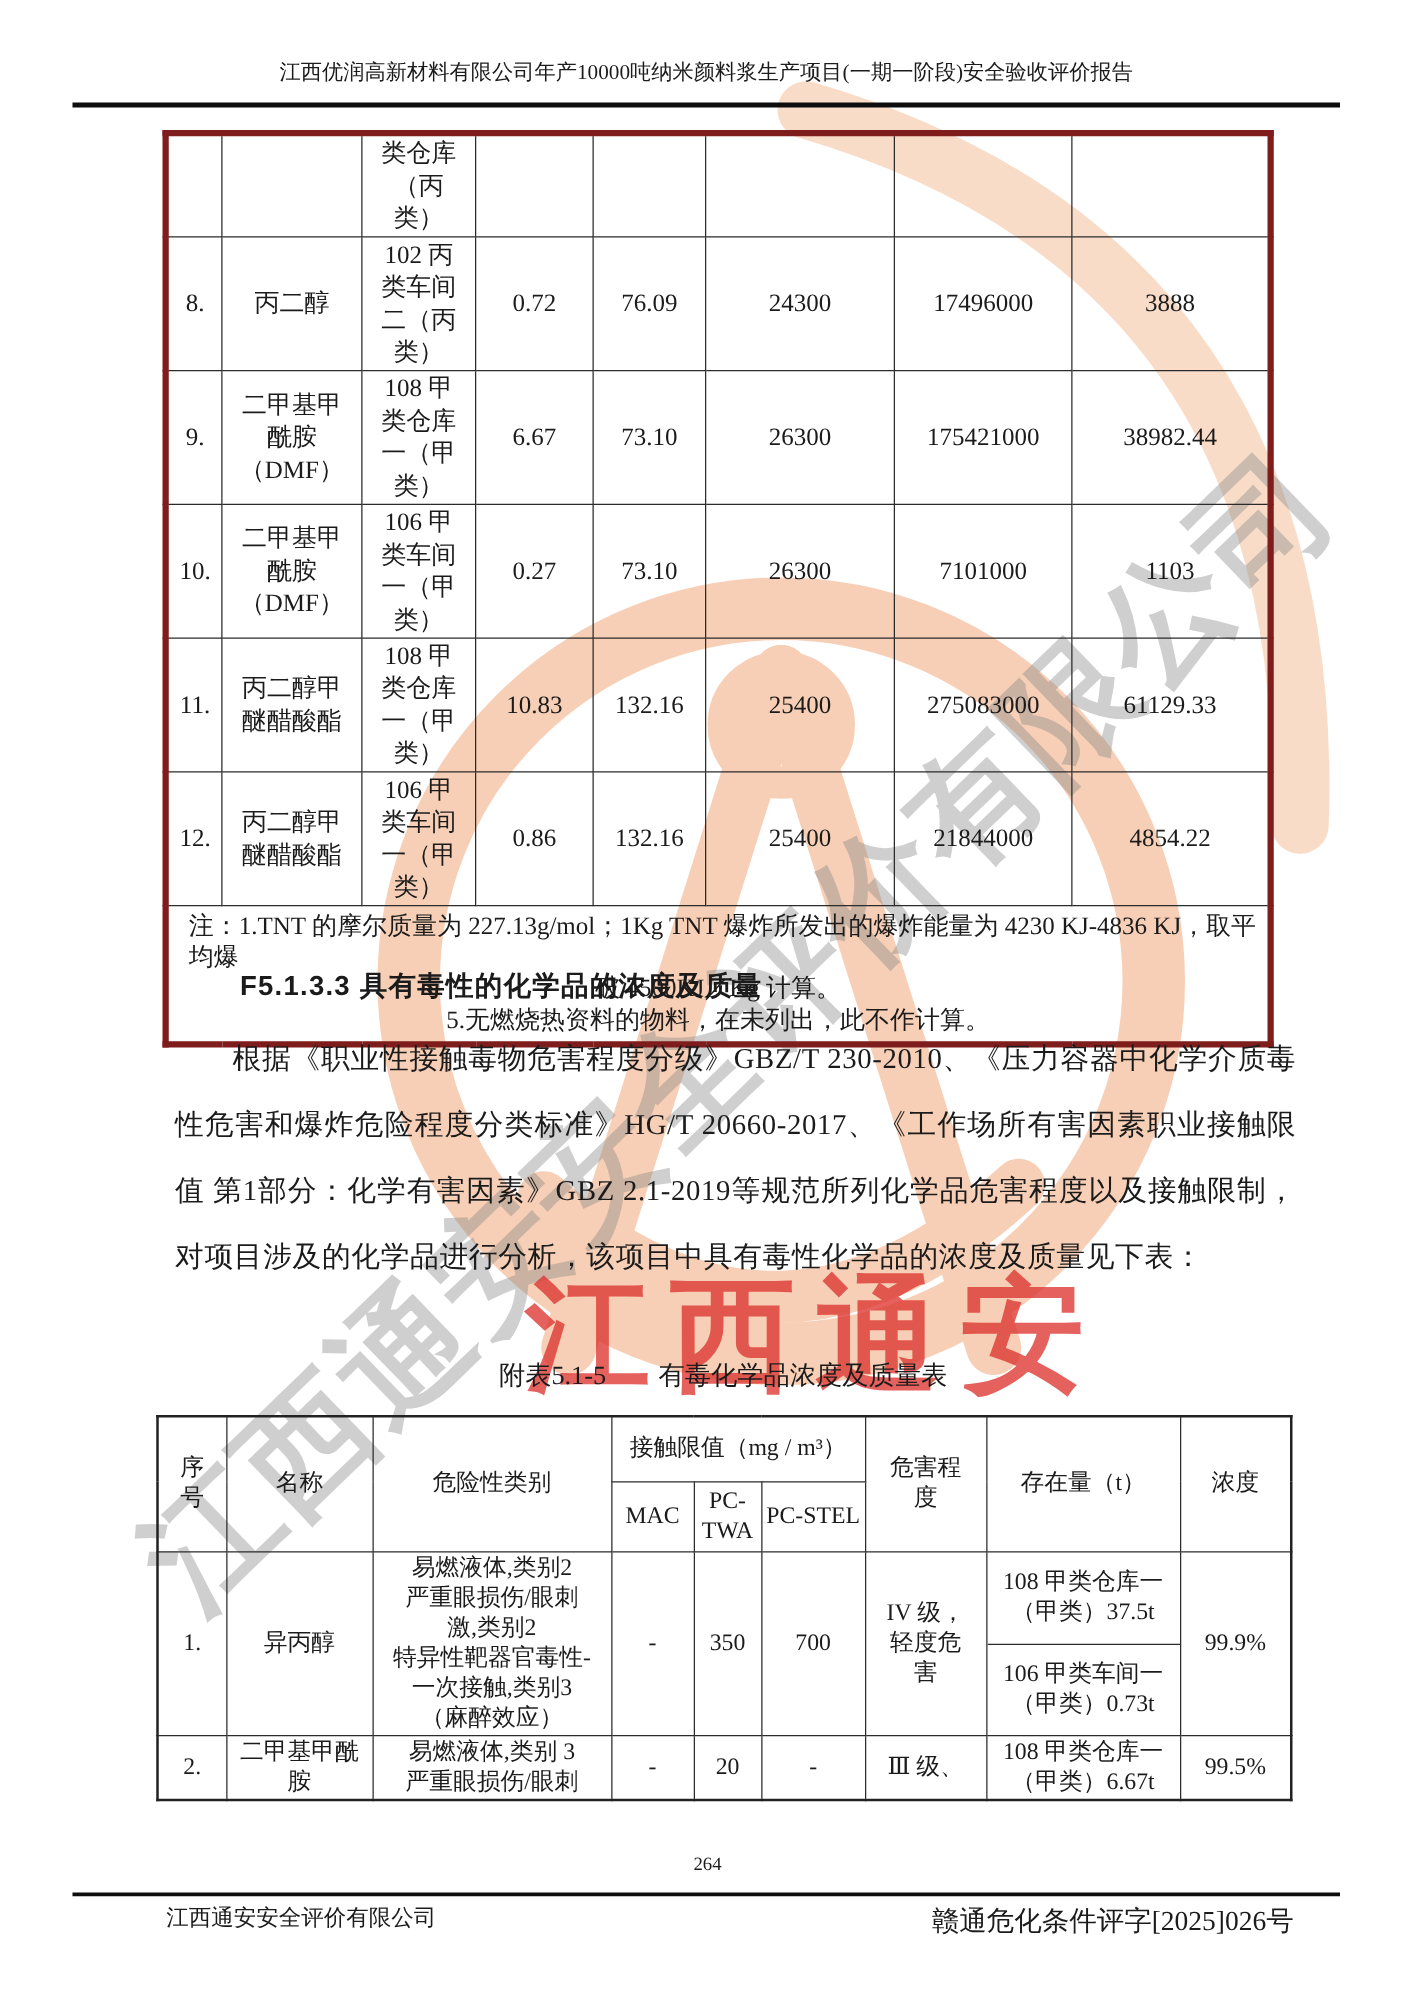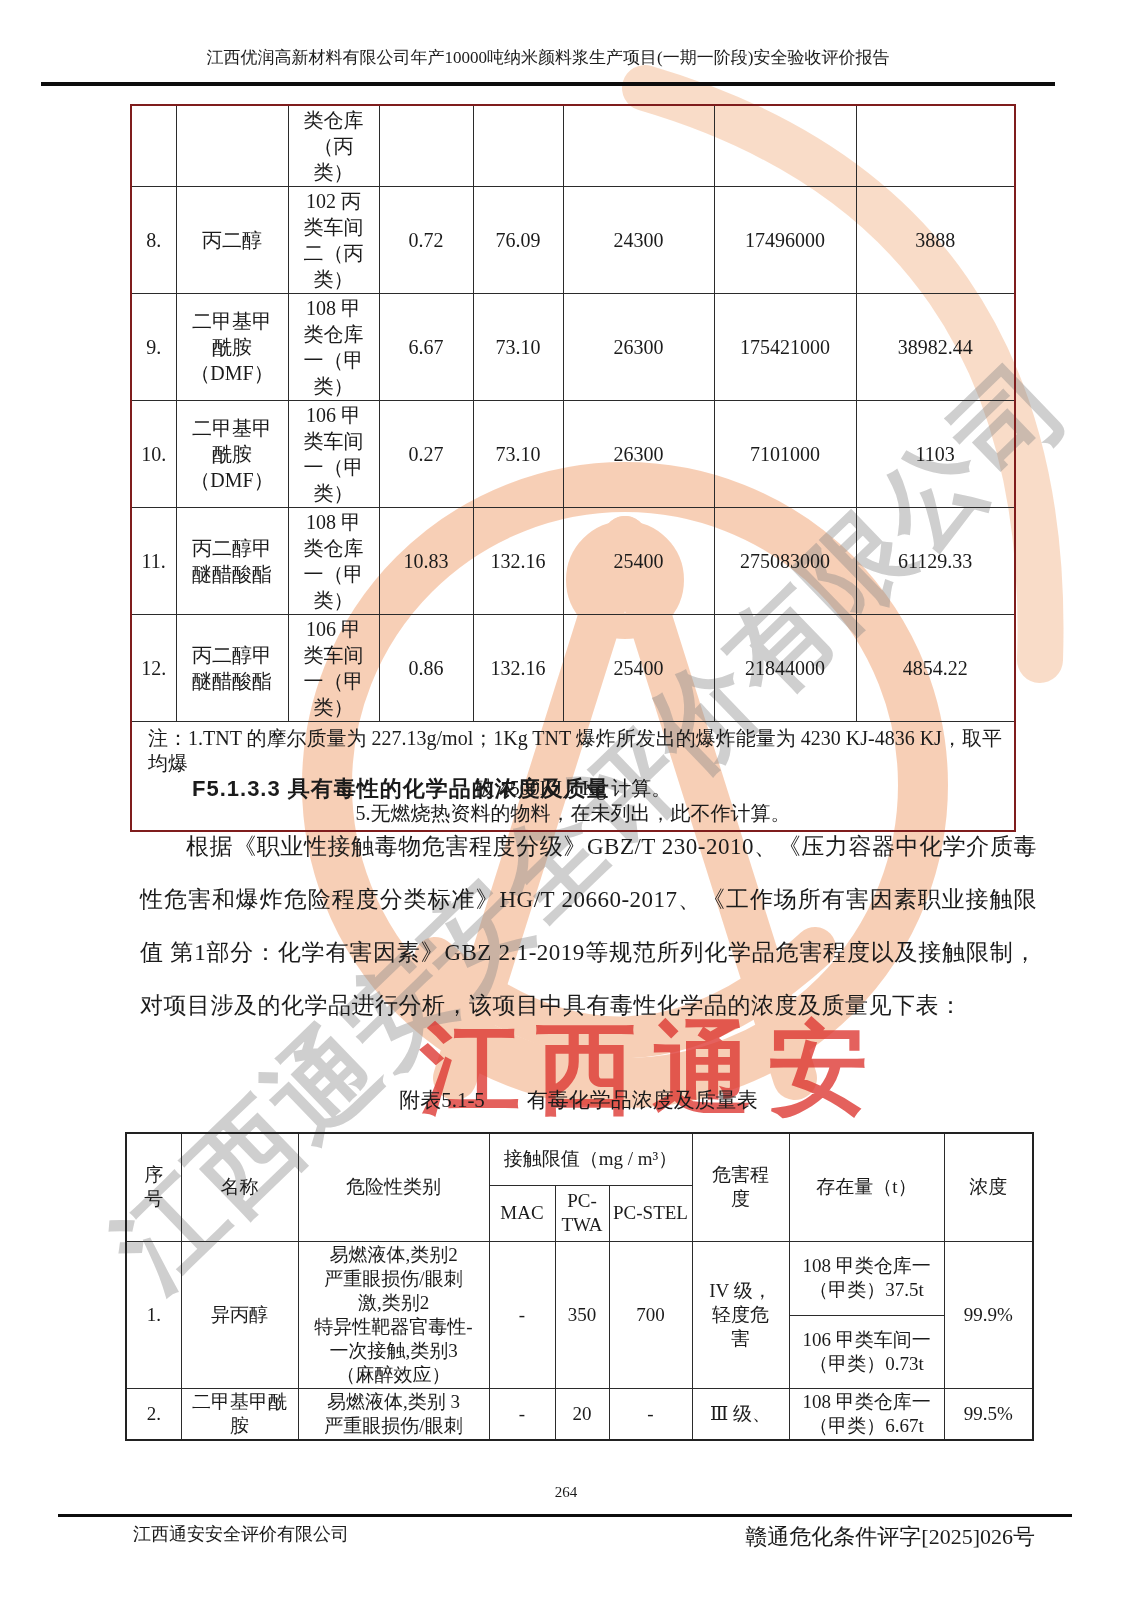--- a/index.html
+++ b/index.html
@@ -12,29 +12,29 @@
            font-weight:bold;font-style:italic;font-size:185px;line-height:1;color:rgba(150,205,233,0.55);pointer-events:none;}
   .wm-gray{position:absolute;left:-60px;top:760px;width:1300px;height:130px;z-index:2;
            transform:rotate(-44deg);text-align:center;font-size:104px;line-height:130px;white-space:nowrap;
            font-family:"Liberation Sans","DejaVu Sans",sans-serif;font-weight:bold;
            color:rgba(134,134,134,0.40);letter-spacing:2px;pointer-events:none;}
   .wm-red{position:absolute;left:420px;top:1018px;z-index:3;font-family:"Liberation Sans","DejaVu Sans",sans-serif;
           font-weight:bold;font-size:100px;line-height:1;letter-spacing:16px;color:rgba(220,52,48,0.78);pointer-events:none;}
 
   
   .content{position:absolute;inset:0;z-index:5;}
-  .header{position:absolute;left:41px;top:46px;width:1014px;text-align:center;font-size:17px;
+  .header{position:absolute;left:58px;top:46px;width:1014px;text-align:center;font-size:17px;
           padding-bottom:13px;border-bottom:4px solid #0d0d0d;}
 
   table{border-collapse:collapse;table-layout:fixed;}
   td,th{border:1px solid #2b2b2b;text-align:center;vertical-align:middle;padding:1px 2px;
         font-weight:normal;overflow:hidden;}
   .pl{white-space:pre-line;}
 
-  .t1{position:absolute;left:130px;top:104px;width:884px;font-size:20px;border:2px solid #7f1d1d;}
+  .t1{position:absolute;left:130px;top:104px;width:884px;font-size:20px;border:5px solid #7f1d1d;}
   .t1 td{line-height:26px;}
   .t1 tr.r-cont{height:74px;}
   .t1 tr.r-data{height:103px;}
   .t1 .note-cell{padding:4px 6px;font-size:20px;line-height:25px;}
   .t1 .note-l1{text-align:left;padding-left:10px;}
   .t1 .note-l2,.t1 .note-l3{text-align:center;}
 
   .sec-heading{position:absolute;left:192px;top:774px;font-size:22px;font-weight:bold;
                font-family:"Liberation Sans","DejaVu Sans",sans-serif;letter-spacing:1px;}
   .para{position:absolute;left:140px;top:820px;width:897px;font-size:23px;line-height:53px;

